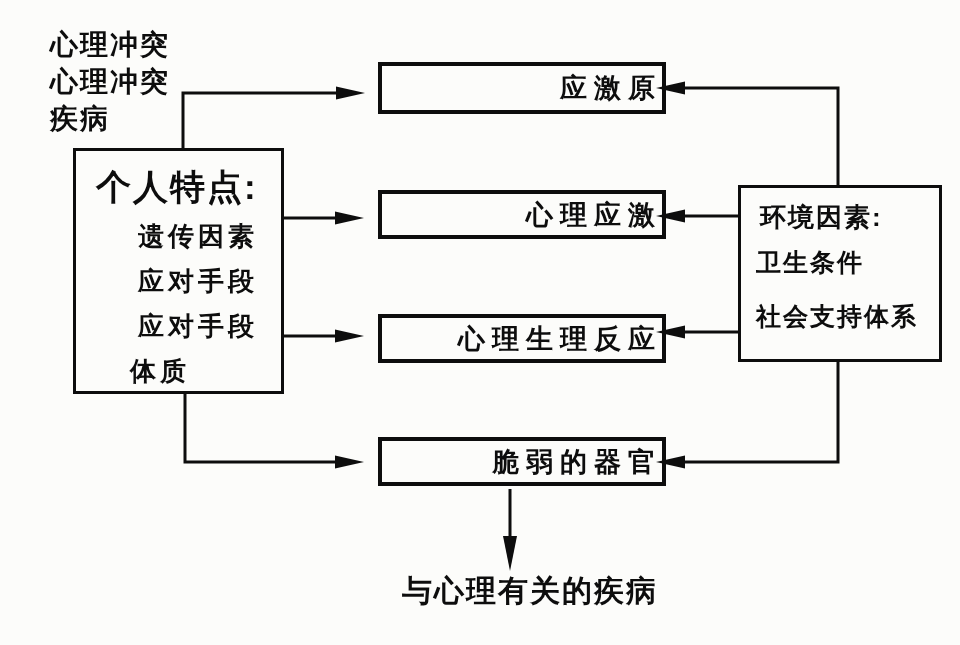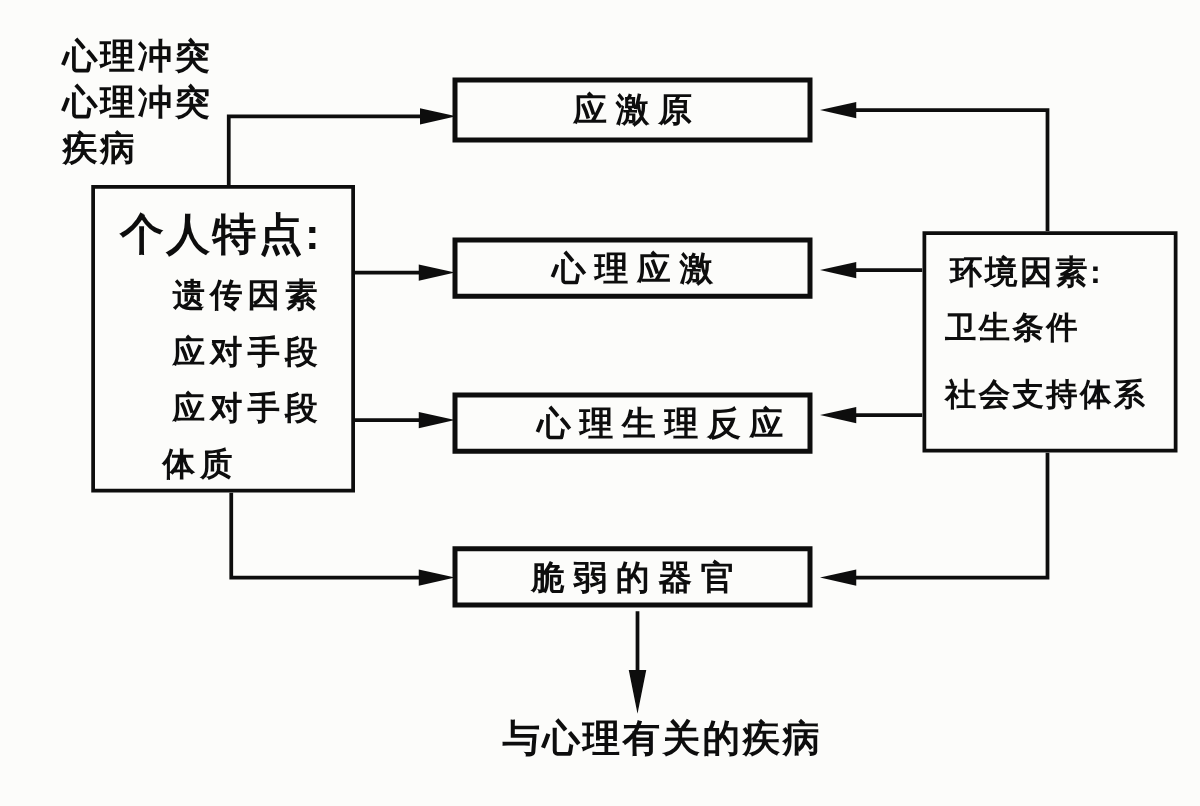--- a/index.html
+++ b/index.html
@@ -25,23 +25,23 @@
   .left-box{
     left:73px;top:148px;width:211px;height:246px;
     border:3px solid #0d0d0d;
     font-weight:700;
   }
   .left-box .box-title{margin:13px 0 0 20px;font-size:35px;letter-spacing:2px;}
   .left-box .box-items{margin:5px 0 0 62px;font-size:26px;line-height:45px;letter-spacing:4px;font-family:Liberation Mono, monospace;}
   .left-box .box-items .less-indent{margin-left:-8px;}
 
   .cbox{
-    position:absolute;left:362px;width:288px;
+    position:absolute;left:378px;width:288px;
     border:4px solid #0d0d0d;box-sizing:border-box;
-    display:flex;align-items:center;justify-content:center;
+    display:flex;align-items:center;justify-content:flex-end;
     font-size:27px;font-weight:700;letter-spacing:7px;
     text-indent:7px; 
   }
   .cb1{top:62px;height:52px;}
   .cb2{top:190px;height:49px;}
   .cb3{top:314px;height:49px;padding-left:44px;}
   .cb4{top:437px;height:49px;}
 
   .right-box{
     left:738px;top:185px;width:204px;height:177px;

